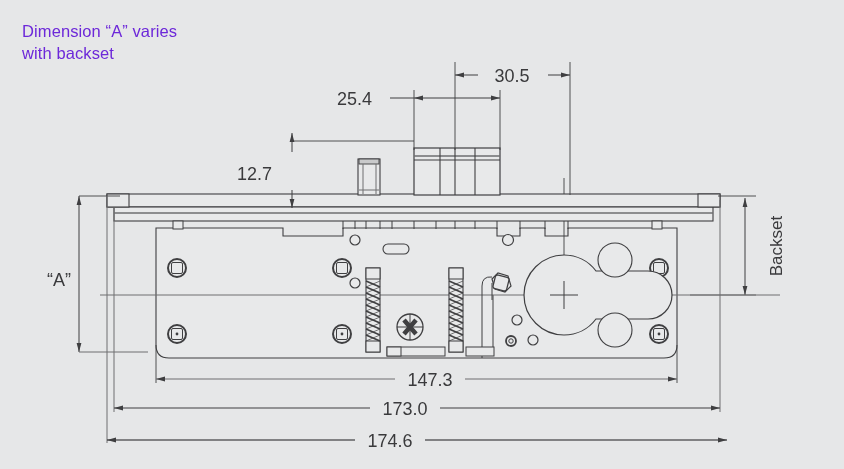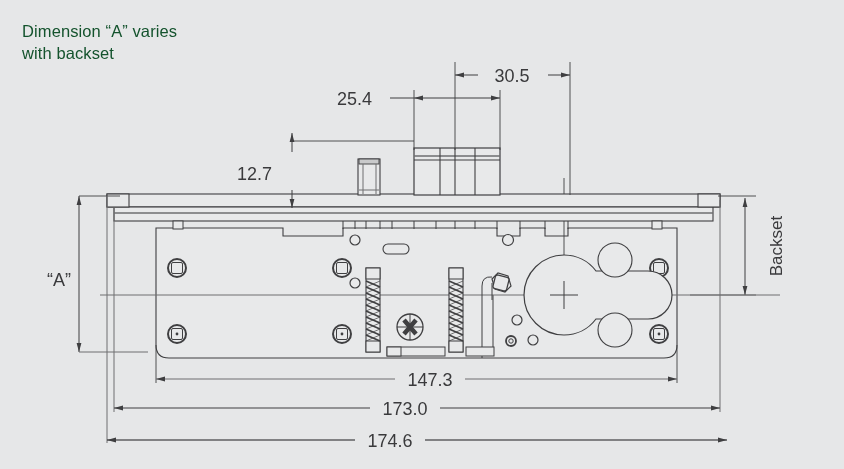--- a/index.html
+++ b/index.html
@@ -25,21 +25,21 @@
     position: absolute;
     top: 0;
     left: 0;
   }
   .note-block {
     position: absolute;
     left: 22px;
     top: 20px;
     font-size: 16.5px;
     line-height: 1.35;
-    color: #14532d;
+    color: #6d28d9;
     letter-spacing: 0.1px;
     white-space: pre;
   }
   .dim-text {
     font-family: "Liberation Sans", sans-serif;
     font-size: 18px;
     fill: #3a3a3c;
   }
   .label-text {
     font-family: "Liberation Sans", sans-serif;

